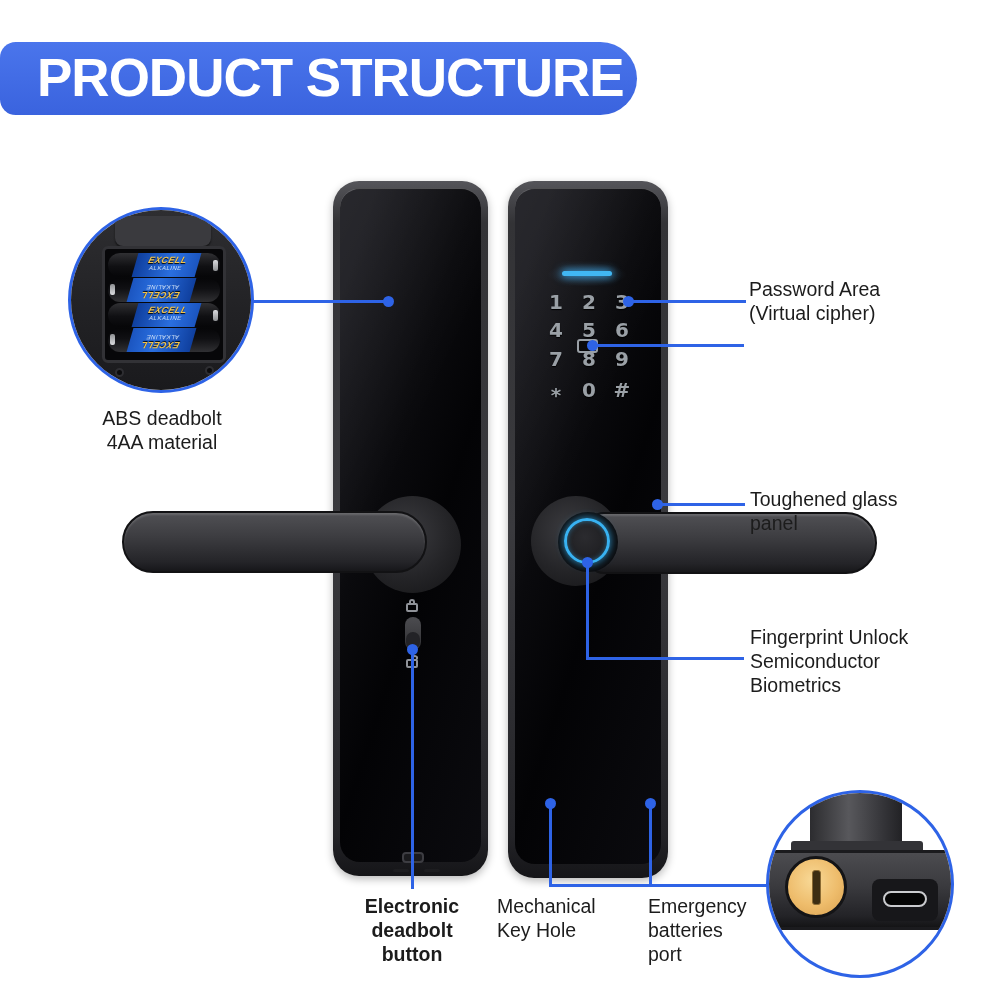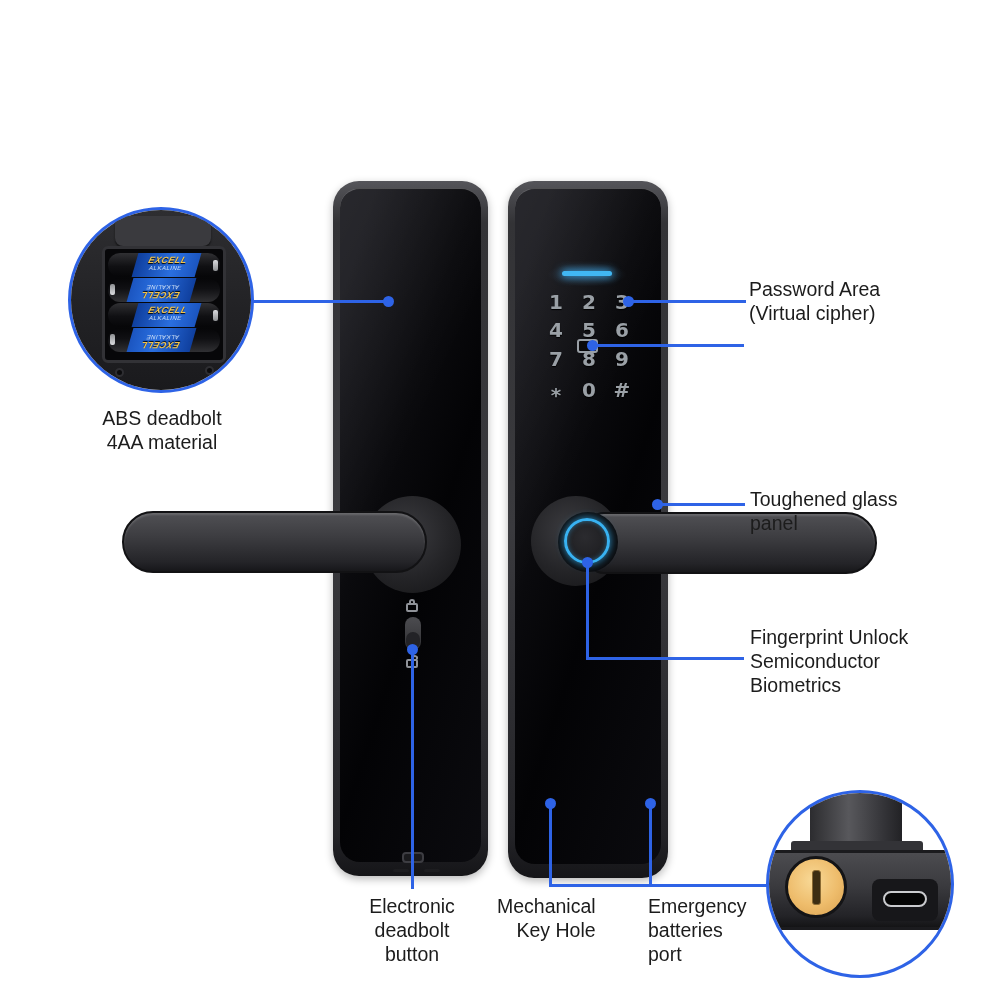--- a/index.html
+++ b/index.html
@@ -117,20 +117,23 @@
   
   .bp-port{position:absolute;left:402px;top:852px;width:22px;height:11px;border-radius:4px;
     background:#1a1a1d;border:2px solid #3d3d42;box-sizing:border-box;z-index:2;}
   .bp-notch{position:absolute;top:869px;height:3px;width:16px;background:#1d1d20;z-index:2;border-radius:2px;}
 </style>
 </head>
 <body>
 
 <div id="stage">
 
+  <div class="banner">
+    <div class="banner-text">PRODUCT STRUCTURE</div>
+  </div>
 
   <div class="panel" style="left:333px;top:181px;width:155px;height:695px;">
     <div class="screen"></div>
   </div>
   <div class="bp-port"></div>
   <div class="bp-notch" style="left:393px;"></div>
   <div class="bp-notch" style="left:424px;"></div>
 
   <div class="panel" style="left:508px;top:181px;width:160px;height:697px;">
     <div class="screen"></div>
@@ -258,27 +261,27 @@
     <div>Fingerprint Unlock</div>
     <div>Semiconductor</div>
     <div>Biometrics</div>
   </div>
 
   <div class="label" style="left:750px;top:487px;">
     <div>Toughened glass</div>
     <div>panel</div>
   </div>
 
-  <div class="label center" style="left:342px;top:894px;width:140px;">
+  <div class="label center" style="left:342px;top:894px;width:140px;font-weight:bold;">
     <div>Electronic</div>
     <div>deadbolt</div>
     <div>button</div>
   </div>
 
-  <div class="label" style="left:497px;top:894px;text-align:right;">
+  <div class="label" style="left:497px;top:894px;">
     <div>Mechanical</div>
     <div>Key Hole</div>
   </div>
 
   <div class="label" style="left:648px;top:894px;">
     <div>Emergency</div>
     <div>batteries</div>
     <div>port</div>
   </div>
 

